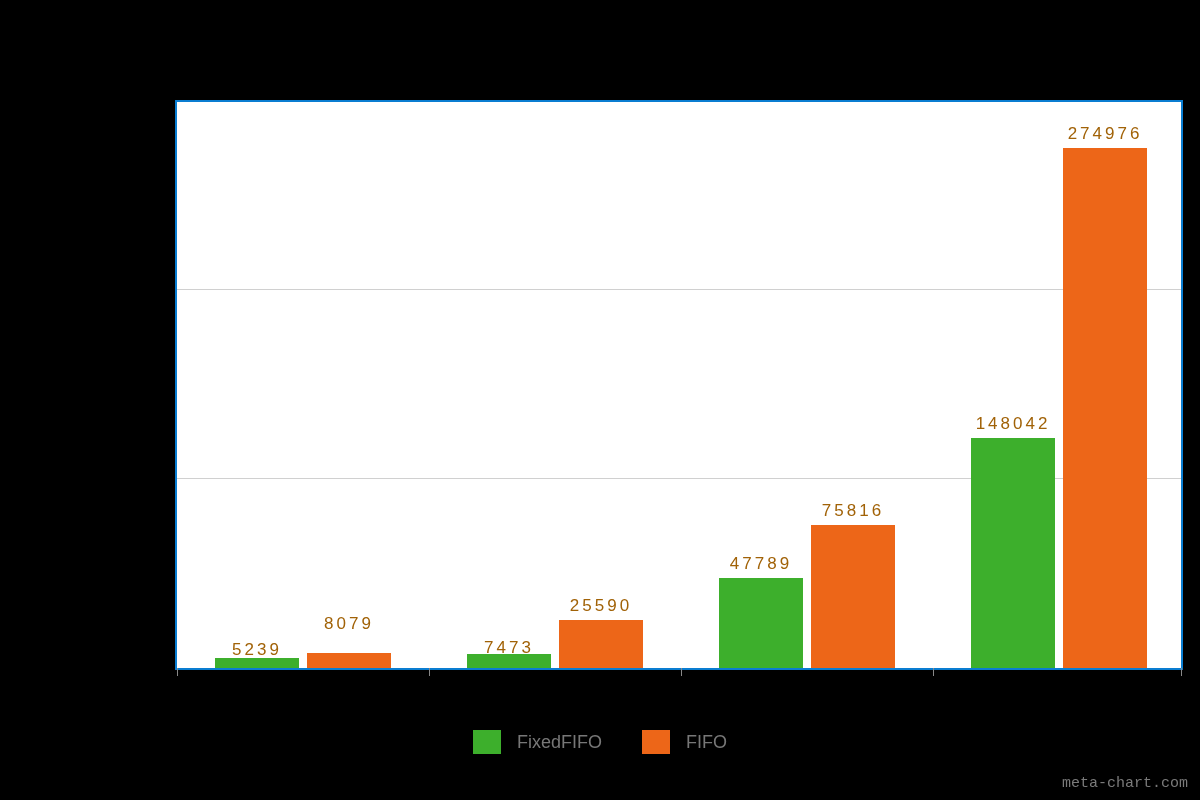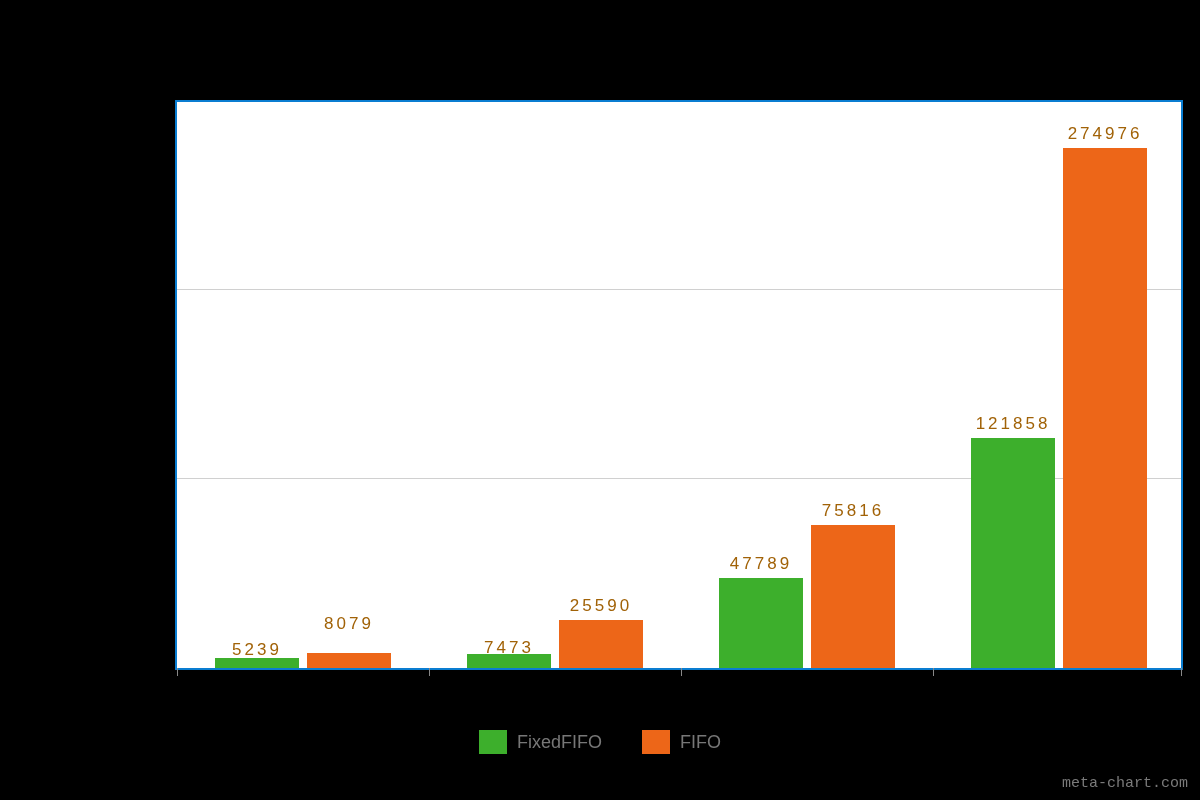--- a/index.html
+++ b/index.html
@@ -64,21 +64,21 @@
     right: 0;
     top: 730px;
     display: flex;
     justify-content: center;
     gap: 40px;
     align-items: center;
   }
   .legend-item {
     display: flex;
     align-items: center;
-    gap: 10px;
+    gap: 16px;
   }
   .legend-swatch {
     width: 28px;
     height: 24px;
   }
   .legend-swatch.green { background: #3daf2c; }
   .legend-swatch.orange { background: #ed6618; }
   .legend-label {
     font-size: 18px;
     color: #777;
@@ -116,21 +116,21 @@
     <div class="bar-label" style="left: 332px; bottom: 10px;">7473</div>
     <div class="bar orange" style="left: 382px; width: 84px; height: 48px;"></div>
     <div class="bar-label" style="left: 424px; bottom: 52px;">25590</div>
 
     <div class="bar green" style="left: 542px; width: 84px; height: 90px;"></div>
     <div class="bar-label" style="left: 584px; bottom: 94px;">47789</div>
     <div class="bar orange" style="left: 634px; width: 84px; height: 143px;"></div>
     <div class="bar-label" style="left: 676px; bottom: 147px;">75816</div>
 
     <div class="bar green" style="left: 794px; width: 84px; height: 230px;"></div>
-    <div class="bar-label" style="left: 836px; bottom: 234px;">121858</div>
+    <div class="bar-label" style="left: 836px; bottom: 234px;">148042</div>
     <div class="bar orange" style="left: 886px; width: 84px; height: 520px;"></div>
     <div class="bar-label" style="left: 928px; bottom: 524px;">274976</div>
 
   </div>
 </div>
 
 <div class="legend">
   <div class="legend-item">
     <div class="legend-swatch green"></div>
     <span class="legend-label">FixedFIFO</span>

